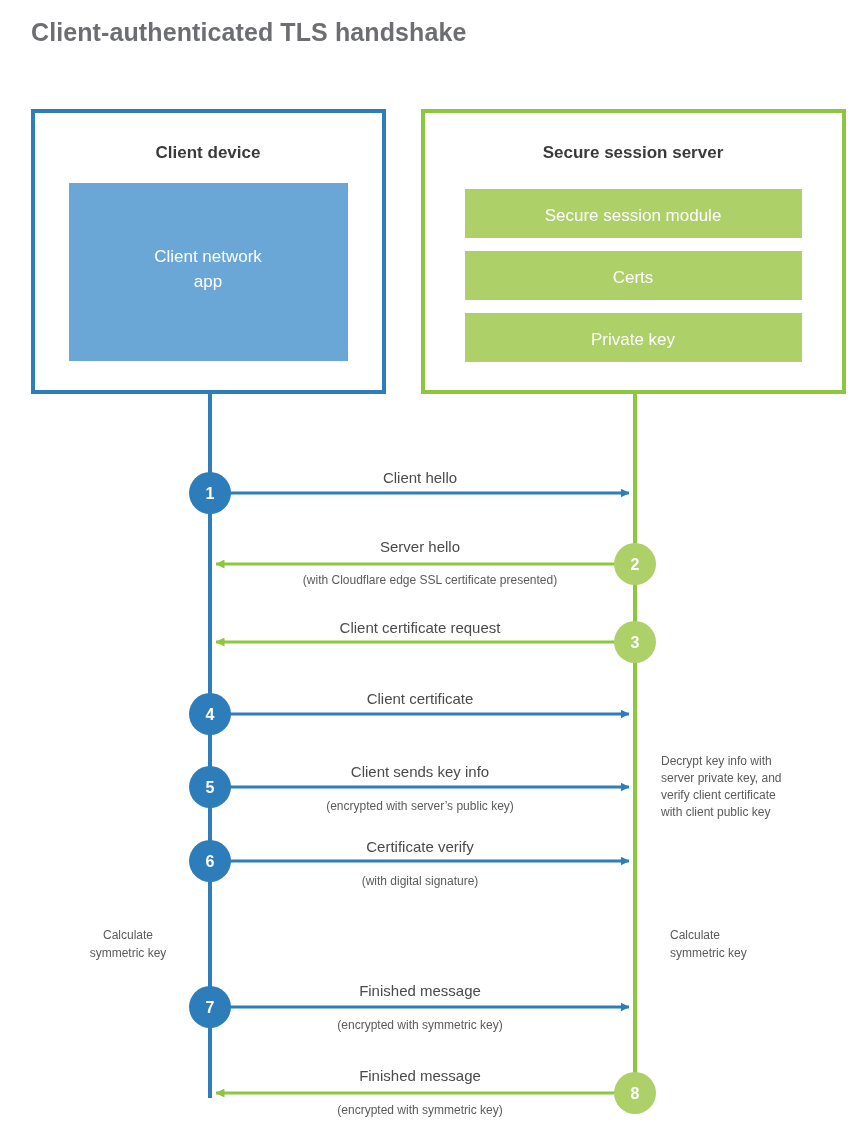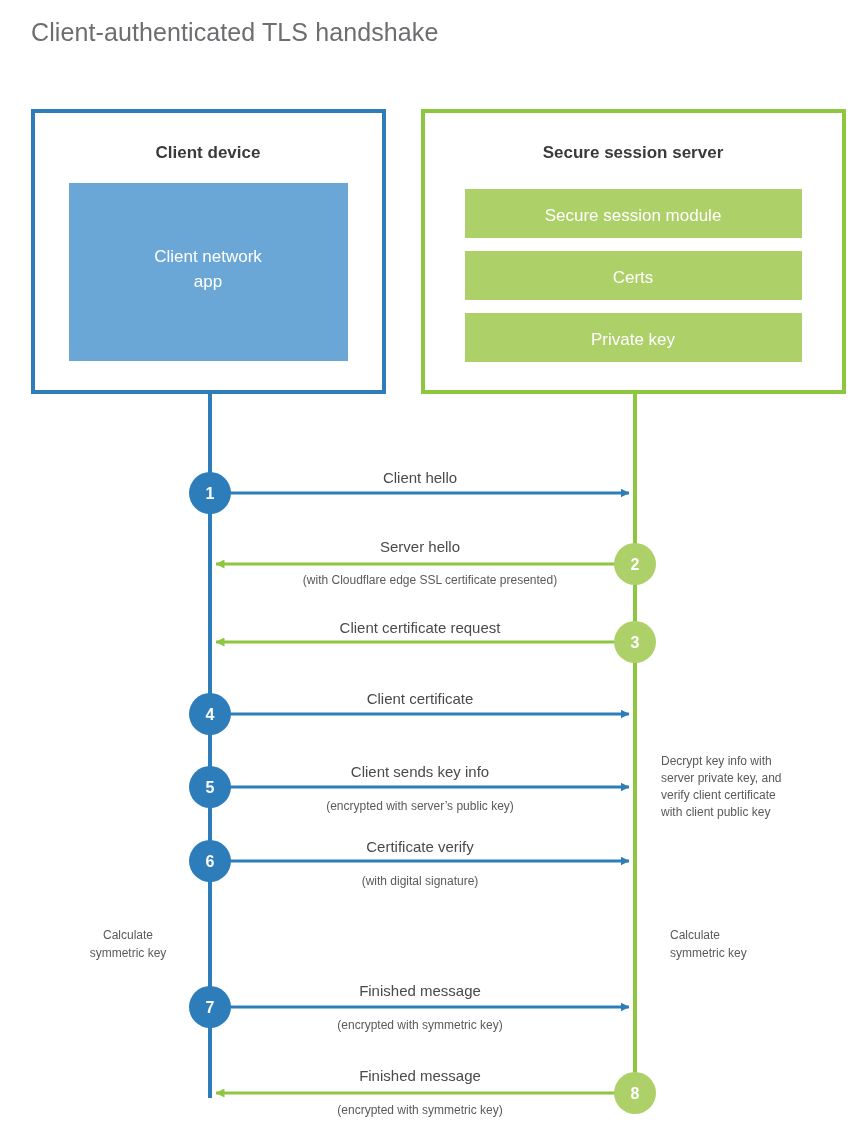--- a/index.html
+++ b/index.html
@@ -12,21 +12,21 @@
     height: 1146px;
     position: relative;
     font-family: "Liberation Sans", sans-serif;
     overflow: hidden;
   }
   #page-title {
     position: absolute;
     left: 31px;
     top: 18px;
     font-size: 25px;
-    font-weight: 400;
+    font-weight: 700;
     color: #6d6e71;
     letter-spacing: 0.1px;
     white-space: nowrap;
   }
   #diagram {
     position: absolute;
     left: 0;
     top: 0;
   }
   .box-title {

